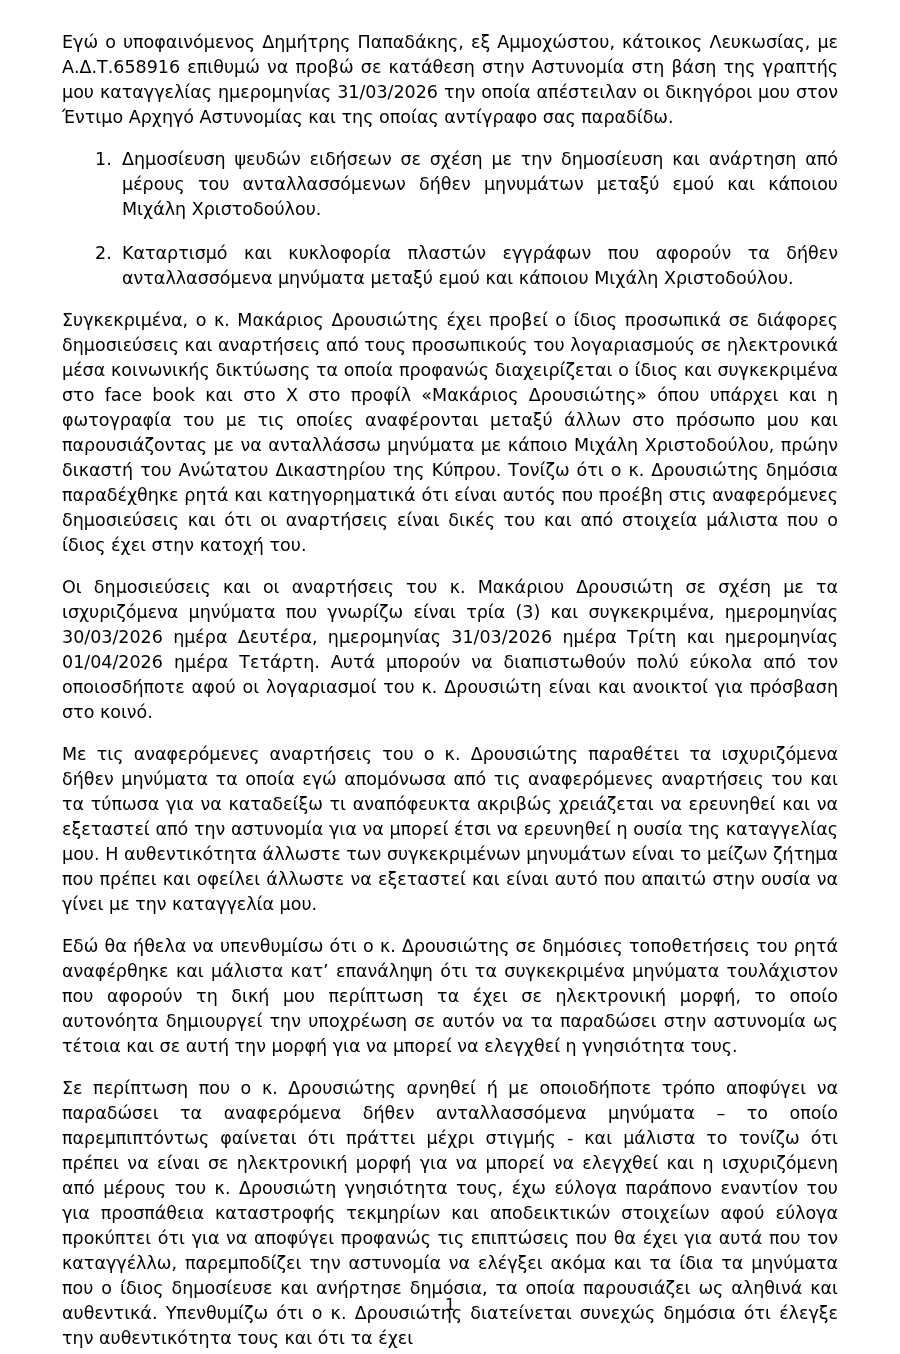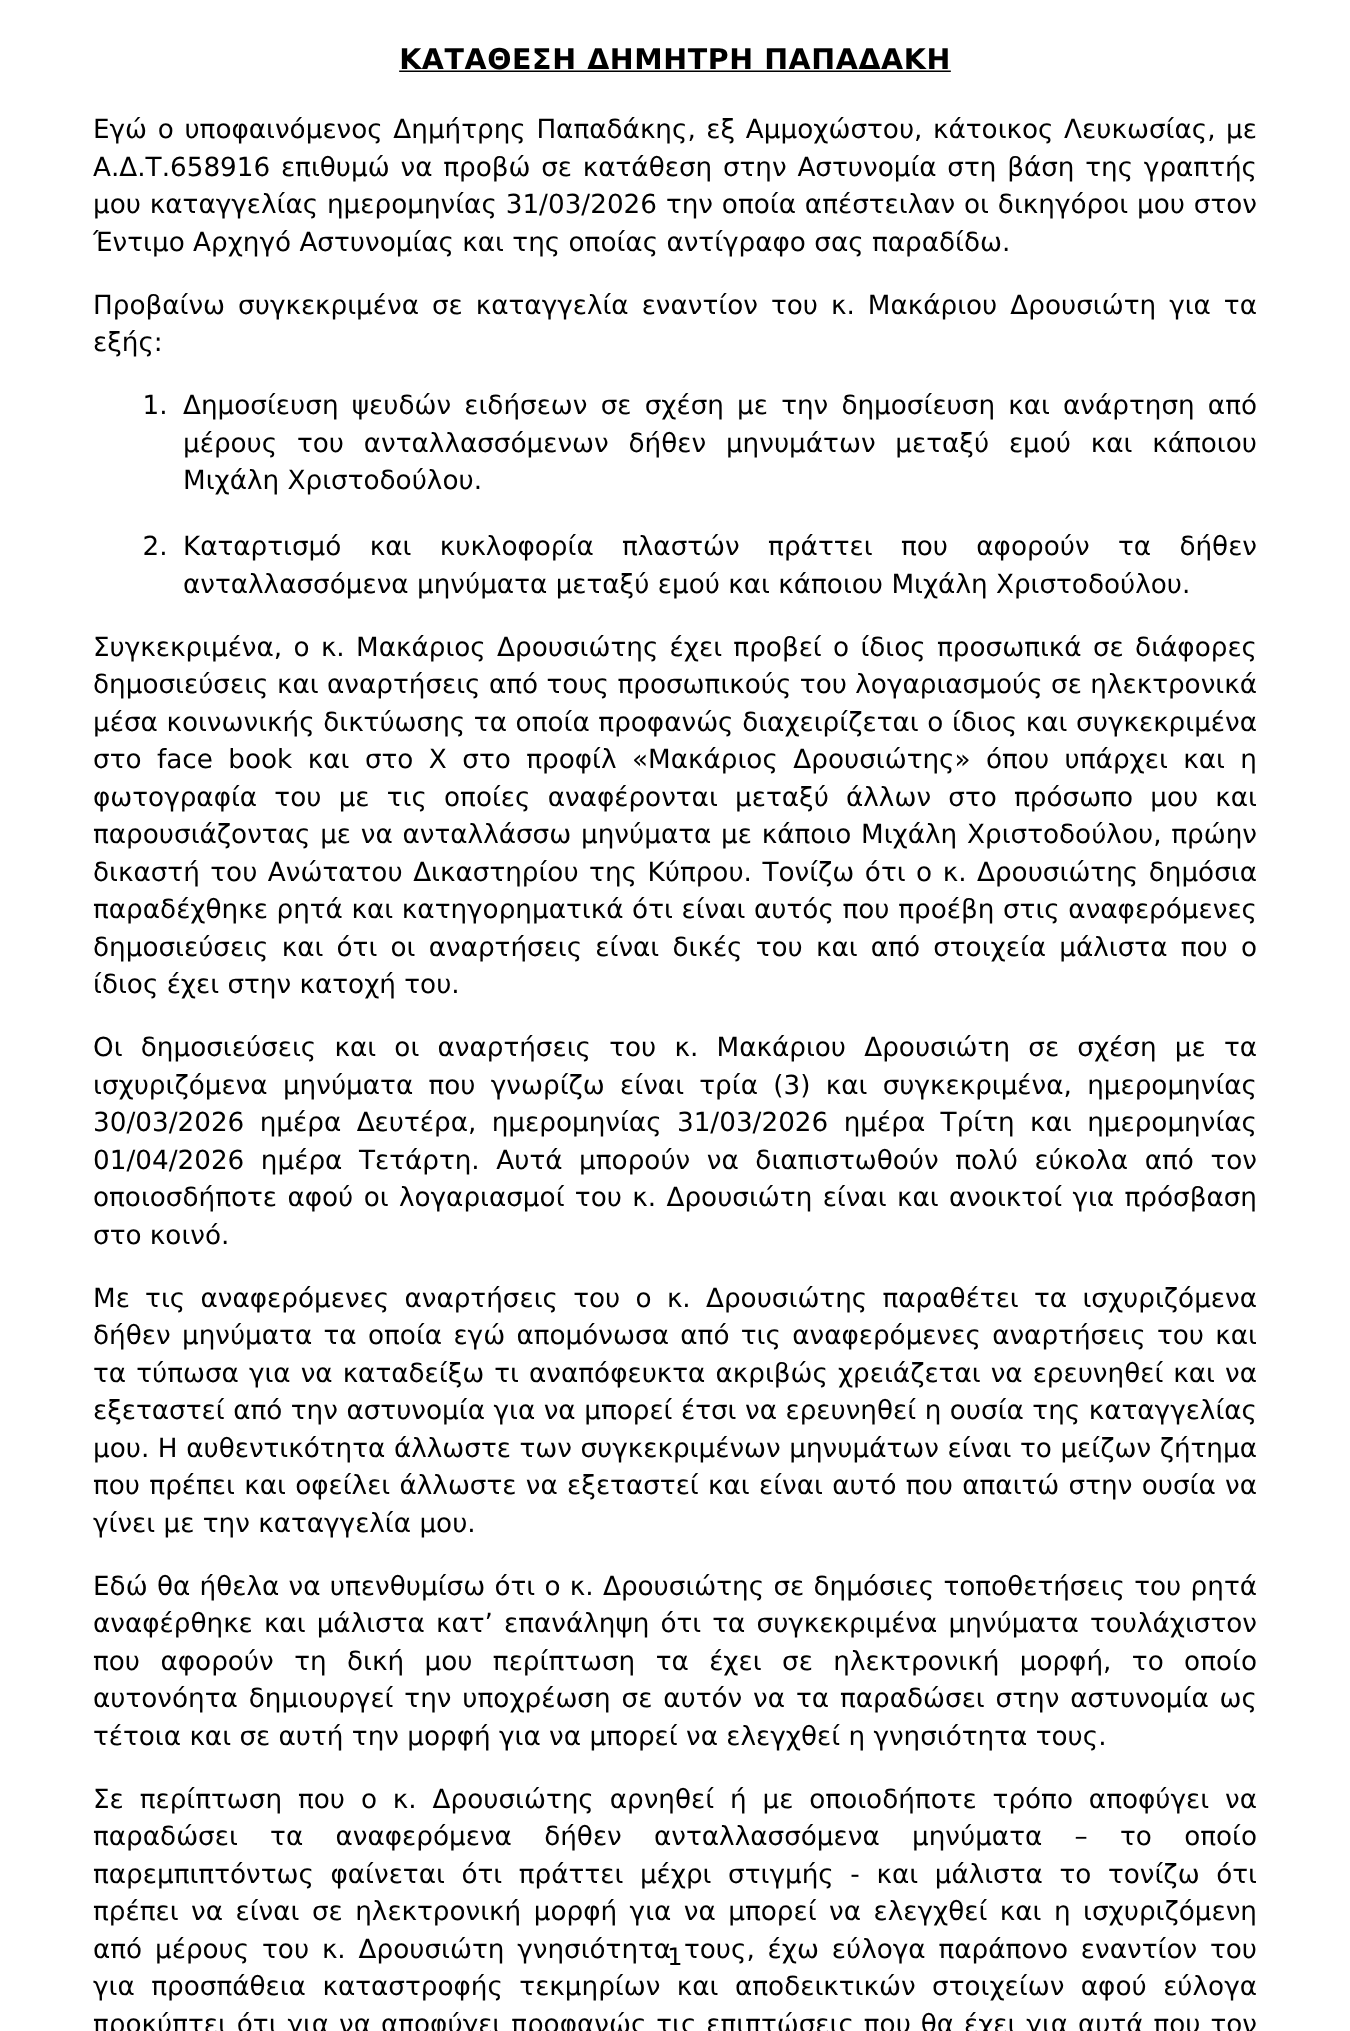--- a/index.html
+++ b/index.html
@@ -62,34 +62,32 @@
     text-align: center;
     font-size: 16px;
     line-height: 20px;
   }
 </style>
 </head>
 <body>
 
 <div class="page">
 
-  <h1 class="doc-title">ΚΑΤΑΘΕΣΗ ΔΗΜΗΤΡΗ ΠΑΠΑΔΑΚΗ</h1>
 
   <p class="para">Εγώ ο υποφαινόμενος Δημήτρης Παπαδάκης, εξ Αμμοχώστου, κάτοικος Λευκωσίας, με Α.Δ.Τ.658916 επιθυμώ να προβώ σε κατάθεση στην Αστυνομία στη βάση της γραπτής μου καταγγελίας ημερομηνίας 31/03/2026 την οποία απέστειλαν οι δικηγόροι μου στον Έντιμο Αρχηγό Αστυνομίας και της οποίας αντίγραφο σας παραδίδω.</p>
 
-  <p class="para">Προβαίνω συγκεκριμένα σε καταγγελία εναντίον του κ. Μακάριου Δρουσιώτη για τα εξής:</p>
 
   <div class="complaint-list">
     <div class="complaint-item">
       <span class="item-number">1.</span>
       <span class="item-text">Δημοσίευση ψευδών ειδήσεων σε σχέση με την δημοσίευση και ανάρτηση από μέρους του ανταλλασσόμενων δήθεν μηνυμάτων μεταξύ εμού και κάποιου Μιχάλη Χριστοδούλου.</span>
     </div>
     <div class="complaint-item">
       <span class="item-number">2.</span>
-      <span class="item-text">Καταρτισμό και κυκλοφορία πλαστών πράττει που αφορούν τα δήθεν ανταλλασσόμενα μηνύματα μεταξύ εμού και κάποιου Μιχάλη Χριστοδούλου.</span>
+      <span class="item-text">Καταρτισμό και κυκλοφορία πλαστών εγγράφων που αφορούν τα δήθεν ανταλλασσόμενα μηνύματα μεταξύ εμού και κάποιου Μιχάλη Χριστοδούλου.</span>
     </div>
   </div>
 
   <p class="para">Συγκεκριμένα, ο κ. Μακάριος Δρουσιώτης έχει προβεί ο ίδιος προσωπικά σε διάφορες δημοσιεύσεις και αναρτήσεις από τους προσωπικούς του λογαριασμούς σε ηλεκτρονικά μέσα κοινωνικής δικτύωσης τα οποία προφανώς διαχειρίζεται ο ίδιος και συγκεκριμένα στο face book και στο X στο προφίλ «Μακάριος Δρουσιώτης» όπου υπάρχει και η φωτογραφία του με τις οποίες αναφέρονται μεταξύ άλλων στο πρόσωπο μου και παρουσιάζοντας με να ανταλλάσσω μηνύματα με κάποιο Μιχάλη Χριστοδούλου, πρώην δικαστή του Ανώτατου Δικαστηρίου της Κύπρου. Τονίζω ότι ο κ. Δρουσιώτης δημόσια παραδέχθηκε ρητά και κατηγορηματικά ότι είναι αυτός που προέβη στις αναφερόμενες δημοσιεύσεις και ότι οι αναρτήσεις είναι δικές του και από στοιχεία μάλιστα που ο ίδιος έχει στην κατοχή του.</p>
 
   <p class="para">Οι δημοσιεύσεις και οι αναρτήσεις του κ. Μακάριου Δρουσιώτη σε σχέση με τα ισχυριζόμενα μηνύματα που γνωρίζω είναι τρία (3) και συγκεκριμένα, ημερομηνίας 30/03/2026 ημέρα Δευτέρα, ημερομηνίας 31/03/2026 ημέρα Τρίτη και ημερομηνίας 01/04/2026 ημέρα Τετάρτη. Αυτά μπορούν να διαπιστωθούν πολύ εύκολα από τον οποιοσδήποτε αφού οι λογαριασμοί του κ. Δρουσιώτη είναι και ανοικτοί για πρόσβαση στο κοινό.</p>
 
   <p class="para">Με τις αναφερόμενες αναρτήσεις του ο κ. Δρουσιώτης παραθέτει τα ισχυριζόμενα δήθεν μηνύματα τα οποία εγώ απομόνωσα από τις αναφερόμενες αναρτήσεις του και τα τύπωσα για να καταδείξω τι αναπόφευκτα ακριβώς χρειάζεται να ερευνηθεί και να εξεταστεί από την αστυνομία για να μπορεί έτσι να ερευνηθεί η ουσία της καταγγελίας μου. Η αυθεντικότητα άλλωστε των συγκεκριμένων μηνυμάτων είναι το μείζων ζήτημα που πρέπει και οφείλει άλλωστε να εξεταστεί και είναι αυτό που απαιτώ στην ουσία να γίνει με την καταγγελία μου.</p>
 
   <p class="para">Εδώ θα ήθελα να υπενθυμίσω ότι ο κ. Δρουσιώτης σε δημόσιες τοποθετήσεις του ρητά αναφέρθηκε και μάλιστα κατ’ επανάληψη ότι τα συγκεκριμένα μηνύματα τουλάχιστον που αφορούν τη δική μου περίπτωση τα έχει σε ηλεκτρονική μορφή, το οποίο αυτονόητα δημιουργεί την υποχρέωση σε αυτόν να τα παραδώσει στην αστυνομία ως τέτοια και σε αυτή την μορφή για να μπορεί να ελεγχθεί η γνησιότητα τους.</p>

